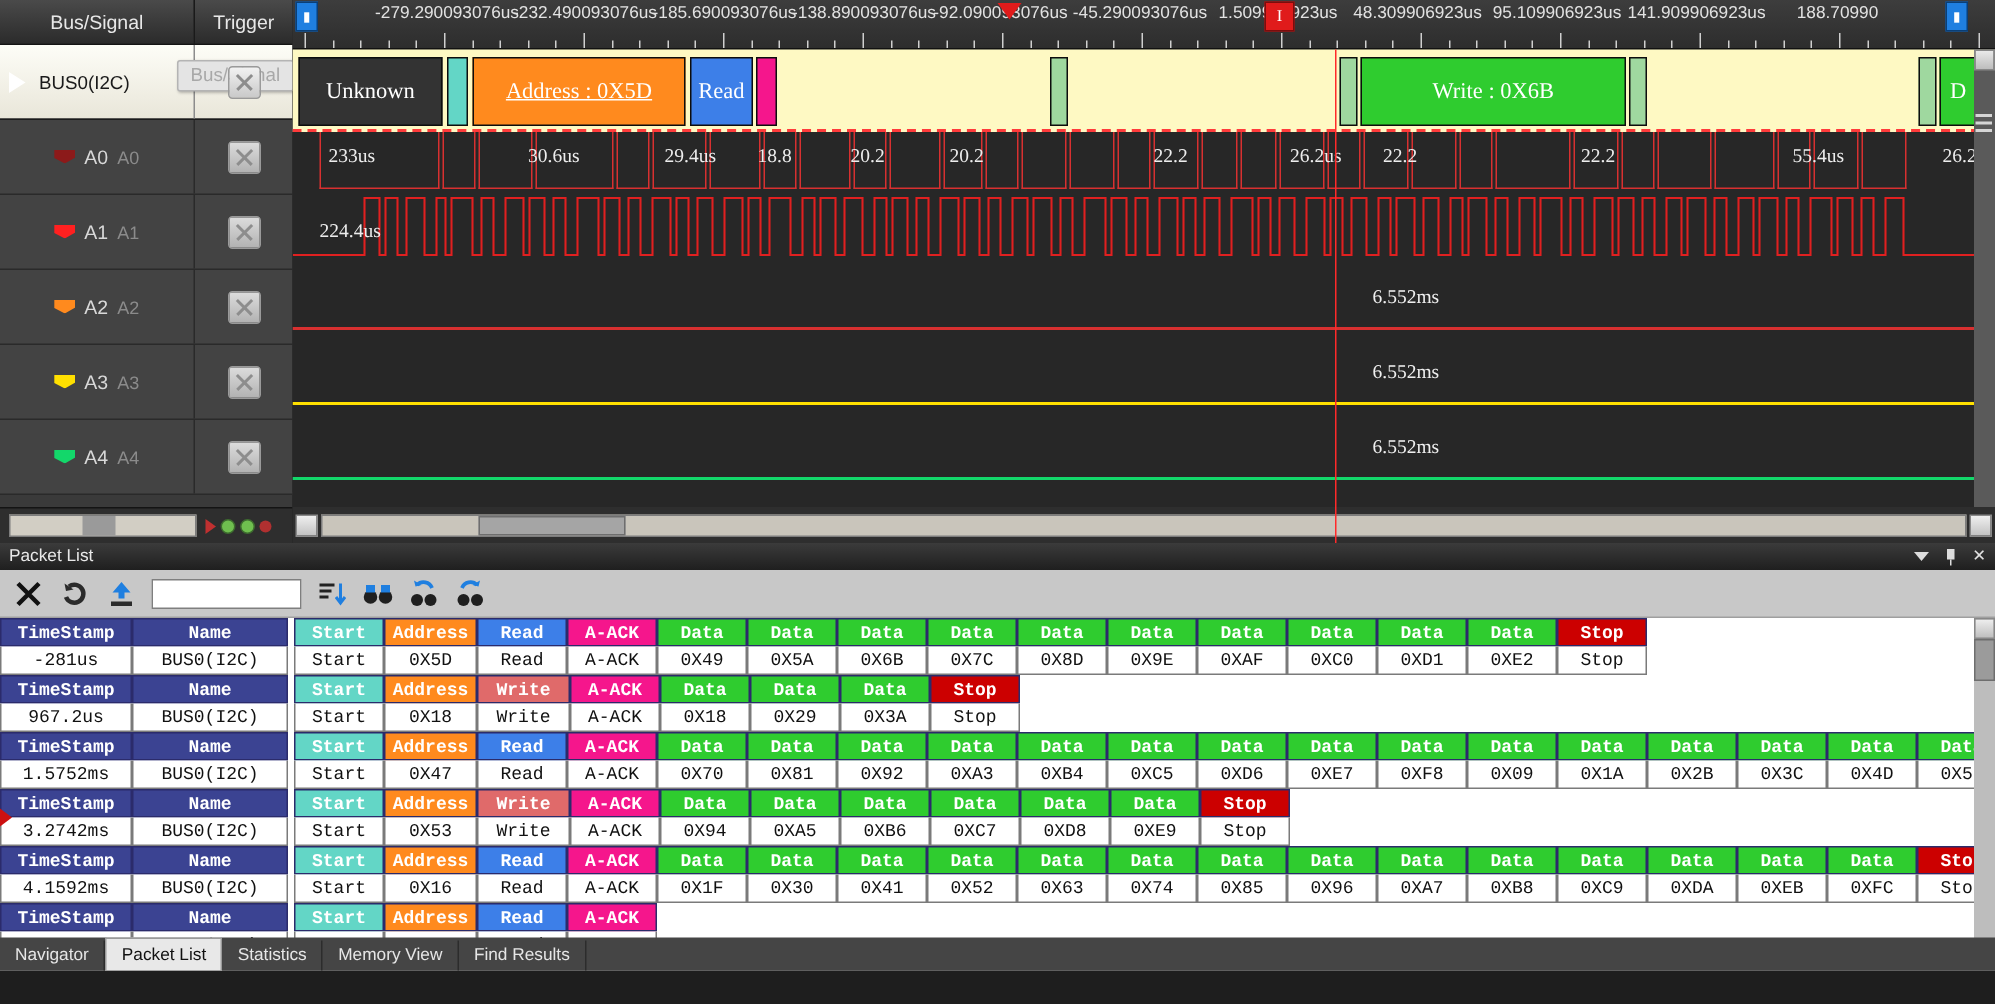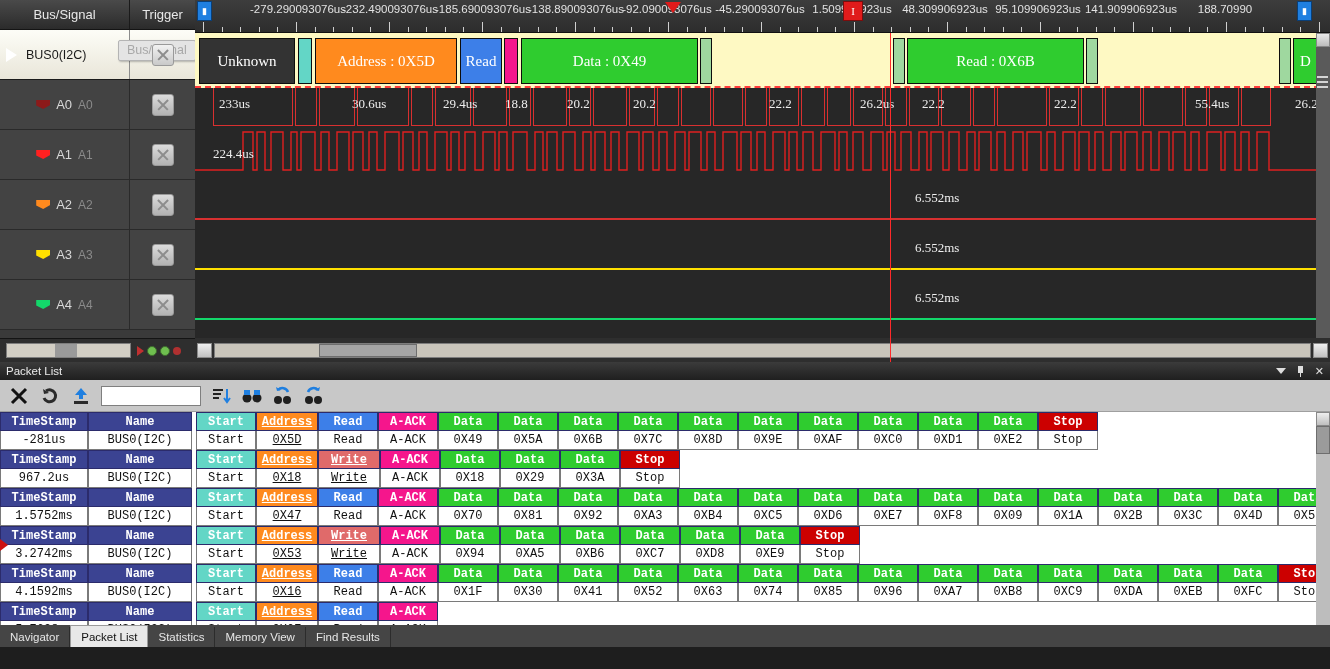--- a/index.html
+++ b/index.html
@@ -62,21 +62,21 @@
     border-right:8px solid transparent;border-top:11px solid #e01b1b;}
   .ruler-badge{position:absolute;top:1px;width:15px;height:20px;background:#1f7fe0;border:1px solid #0a3f77;
     color:#fff;font-size:9px;display:flex;align-items:center;justify-content:center;}
 
   
   #pkt-strip{position:relative;height:55px;background:#fef9c3;border-bottom:2px dashed #ff3b3b;}
   .pk{position:absolute;top:5px;height:46px;display:flex;align-items:center;justify-content:center;
     color:#fff;font-family:"Liberation Serif",serif;font-size:15px;border:1px solid #0d0d0d;white-space:nowrap;overflow:hidden;}
   .pk.unknown{background:#333;}
   .pk.start{background:#63d6c6;}
-  .pk.addr{background:#ff8a1e;}
+  .pk.addr{background:#ff8a1e;text-decoration:underline;}
   .pk.read{background:#3d7fe8;}
   .pk.ack{background:#f5168c;}
   .pk.data{background:#2fcc2f;}
   .pk.sep{background:#9fd89f;}
 
   
   #timing{position:relative;height:90px;background:#272727;overflow:hidden;}
   .tm-box{position:absolute;top:0;height:38px;border:1px solid #d83030;border-top:none;}
   .tm-lab{position:absolute;top:8px;color:#ededed;font-size:13px;font-family:"Liberation Serif",serif;white-space:nowrap;}
   #sig-a0{position:absolute;left:0;top:38px;width:100%;height:52px;}
@@ -111,21 +111,21 @@
   #pl-search{width:100px;height:20px;background:#fff;border:1px solid #7f7f7f;}
 
   #pl-body{position:relative;height:222px;background:#fff;overflow:hidden;}
   .grp{position:relative;margin:0;}
   .prow{display:flex;height:19px;align-items:stretch;}
   .hdr .c{color:#fff;font-family:"Liberation Mono",monospace;font-size:12px;font-weight:bold;
     display:flex;align-items:center;justify-content:center;border:1px solid #2b2b6b;}
   .val .c{color:#111;font-family:"Liberation Mono",monospace;font-size:12px;background:#fff;
     display:flex;align-items:center;justify-content:center;border:1px solid #7a7a7a;border-top:none;}
   .c.ts{flex:0 0 88px;} .c.nm{flex:0 0 104px;}
-  .c.f{flex:0 0 60px;} .c.fw{flex:0 0 62px;text-decoration:underline;}
+  .c.f{flex:0 0 60px;} .c.fw{flex:0 0 62px;}
   .gap{flex:0 0 4px;}
   .h-ts,.h-nm{background:#3b4392;}
   .h-start{background:#63d6c6;color:#fff !important;}
   .h-addr{background:#ff8a1e;}
   .h-read{background:#3d7fe8;}
   .h-write{background:#e06a6a;}
   .h-ack{background:#f5168c;}
   .h-data{background:#2fcc2f;}
   .h-stop{background:#cc0000;}
   .rowmark{position:absolute;left:0;width:0;height:0;border-left:8px solid #cc1111;
@@ -316,24 +316,23 @@
       <span id="cursor-flag" style="left:648px">I</span>
       <span class="ruler-badge" style="right:18px">▮</span>
     </div>
 
     <div id="pkt-strip">
         <div class="pk unknown" style="left: 4px; width: 96px;">Unknown</div>
         <div class="pk start" style="left: 103px; width: 14px;"></div>
         <div class="pk addr" style="left: 120px; width: 142px;">Address : 0X5D</div>
         <div class="pk read" style="left: 265px; width: 42px;">Read</div>
         <div class="pk ack" style="left: 309px; width: 14px;"></div>
-        <div class="pk data" style="left: 326px; width: 177px;">Data : 0X49</div>
         <div class="pk sep" style="left: 505px; width: 12px;"></div>
         <div class="pk sep" style="left: 698px; width: 12px;"></div>
-        <div class="pk data" style="left: 712px; width: 177px;">Read : 0X6B</div>
+        <div class="pk data" style="left: 712px; width: 177px;">Write : 0X6B</div>
         <div class="pk sep" style="left: 891px; width: 12px;"></div>
         <div class="pk sep" style="left: 1084px; width: 12px;"></div>
         <div class="pk data" style="left: 1098px; width: 25px;">D</div>
       </div>
 
     <div id="timing">
       <div id="timing-boxes">
           <div class="tm-box" style="left: 18px; width: 80px;"></div>
           <div class="tm-box" style="left: 100px; width: 22px;"></div>
           <div class="tm-box" style="left: 124px; width: 36px;"></div>

